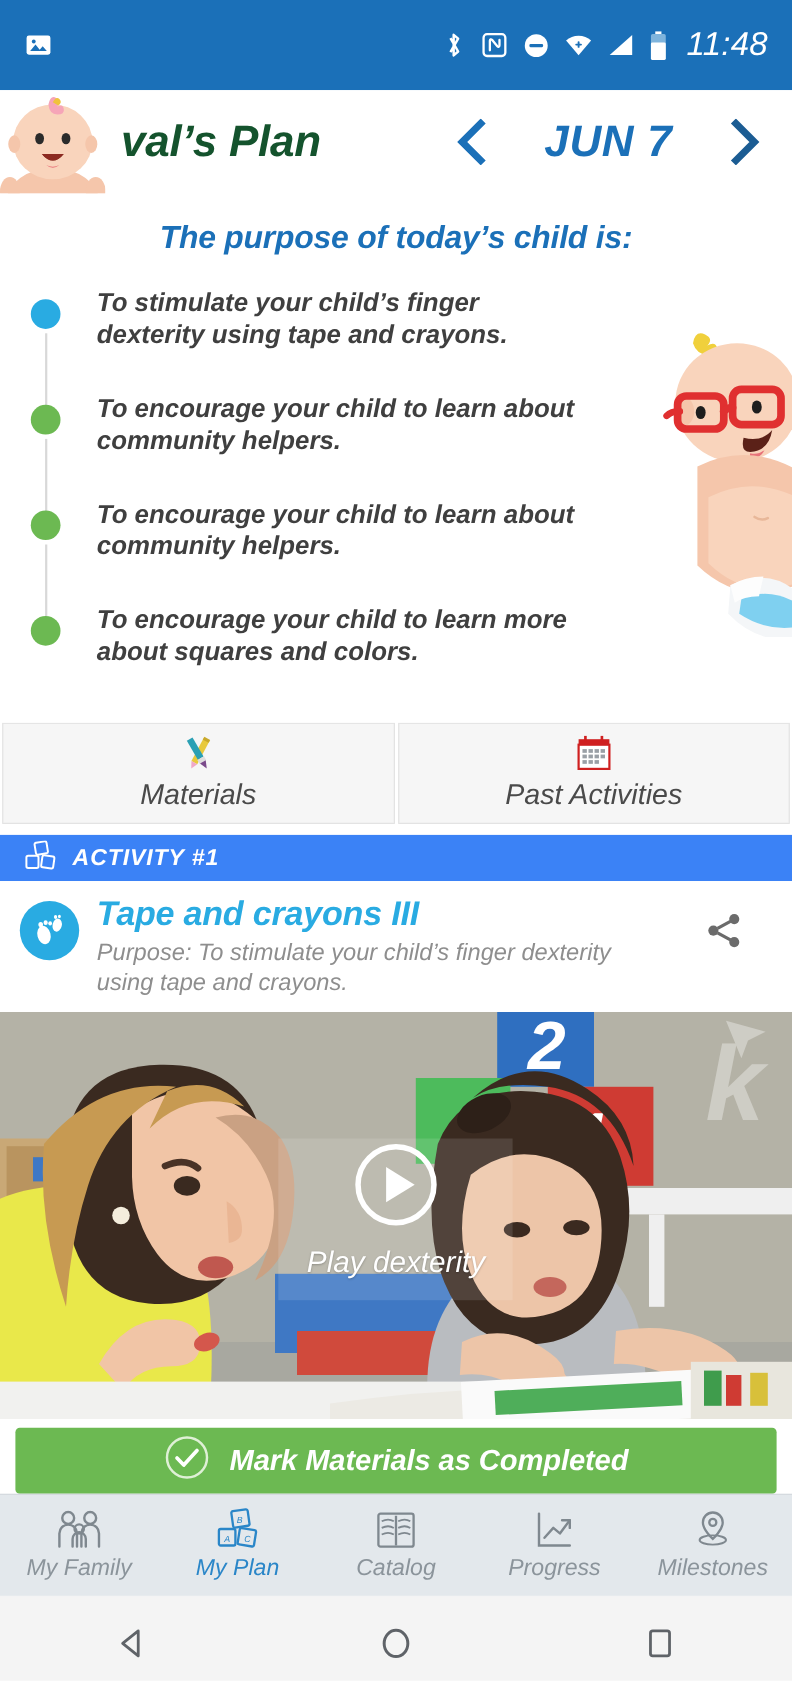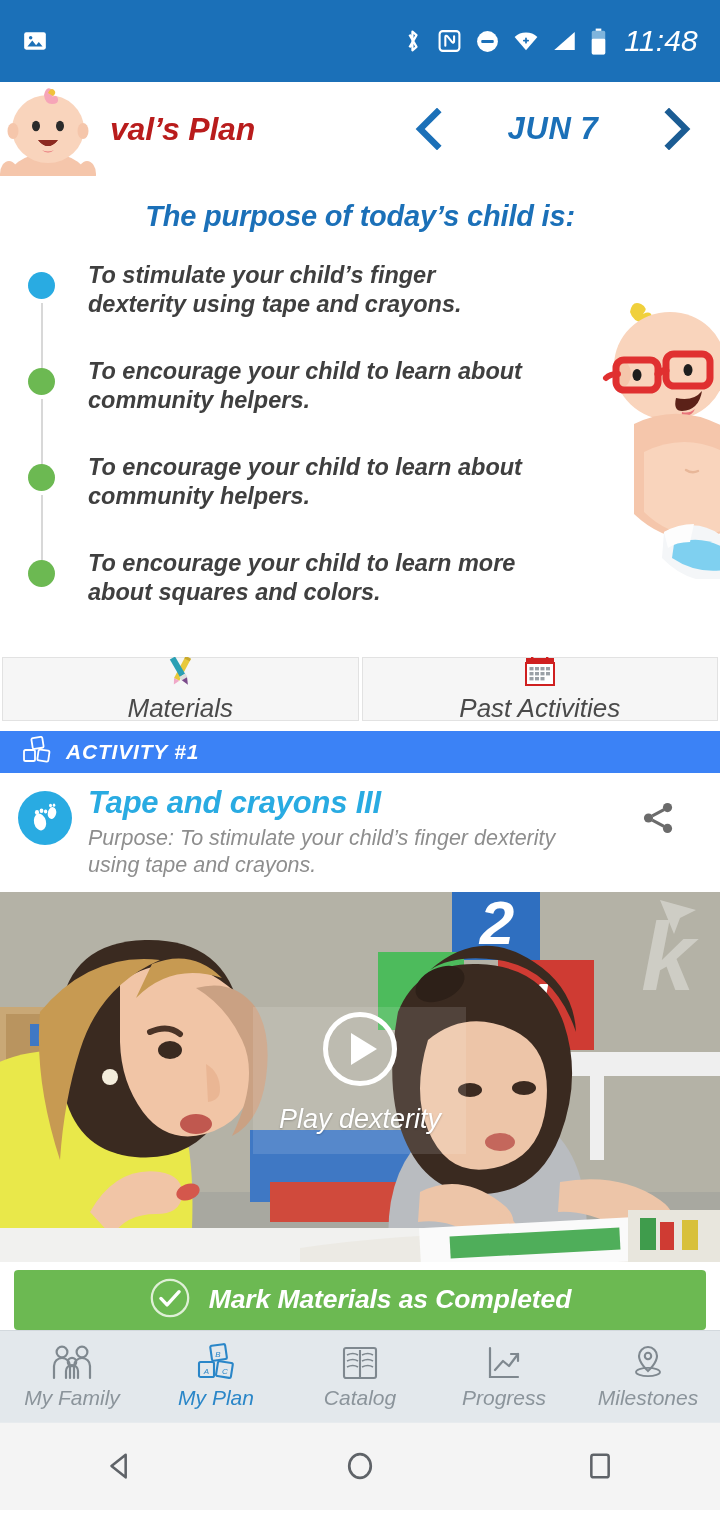--- a/index.html
+++ b/index.html
@@ -22,27 +22,27 @@
   .sb-icon { display: flex; align-items: center; justify-content: center; }
   .sb-time { font-size: 30px; letter-spacing: 0.2px; font-family: "Liberation Sans", sans-serif; margin-left: 4px; }
 
   
   .appheader {
     height: 94px; flex: 0 0 94px; background: #ffffff;
     display: flex; align-items: center; position: relative;
   }
   .avatar-wrap { width: 96px; height: 94px; position: relative; overflow: hidden; flex: 0 0 96px; }
   .plan-title {
-    font-size: 32px; font-weight: bold; color: #b91c1c; letter-spacing: -0.2px;
+    font-size: 40px; font-weight: bold; color: #14532d; letter-spacing: -0.2px;
     margin-left: 14px;
   }
   .datenav { margin-left: auto; display: flex; align-items: center; gap: 0; padding-right: 16px; }
   .chev { width: 56px; height: 56px; display: flex; align-items: center; justify-content: center; }
   .datelabel {
-    font-size: 31px; font-weight: bold; color: #1b70b8; letter-spacing: 0.6px;
+    font-size: 40px; font-weight: bold; color: #1b70b8; letter-spacing: 0.6px;
     width: 190px; text-align: center;
   }
 
   
   .purpose-sec { position: relative; background: #fff; padding: 0 0 14px 0; flex: 0 0 auto; overflow: hidden; }
   .purpose-title {
     text-align: center; font-size: 29px; font-weight: bold; color: #1b70b8;
     padding: 24px 0 26px 0; letter-spacing: -0.2px;
   }
   .baby-ill { position: absolute; right: -4px; top: 118px; width: 130px; height: 280px; pointer-events: none; }
@@ -54,21 +54,21 @@
   .connector { position: absolute; left: 41px; top: 44px; width: 2px; height: 74px; background: #d8d8d8; }
   .goal-text {
     font-size: 23.5px; font-weight: bold; color: #3f3f3f; line-height: 1.22;
     padding-right: 120px; max-width: 560px; padding-top: 2px;
   }
 
   
   .twobtns { display: flex; padding: 0 2px; gap: 3px; flex: 0 0 auto; }
   .tbtn {
     flex: 1; background: #f6f6f6; border: 1px solid #e2e2e2;
-    height: 64px; display: flex; flex-direction: column; align-items: center; justify-content: center;
+    height: 92px; display: flex; flex-direction: column; align-items: center; justify-content: center;
     gap: 4px;
   }
   .tbtn-label { font-size: 26px; color: #4a4a4a; }
   .tbtn-icon { height: 34px; display:flex; align-items:center; justify-content:center; }
 
   
   .act-banner {
     background: #3b82f6; height: 42px; display: flex; align-items: center;
     padding-left: 22px; gap: 14px; flex: 0 0 42px; margin-top: 10px;
   }

